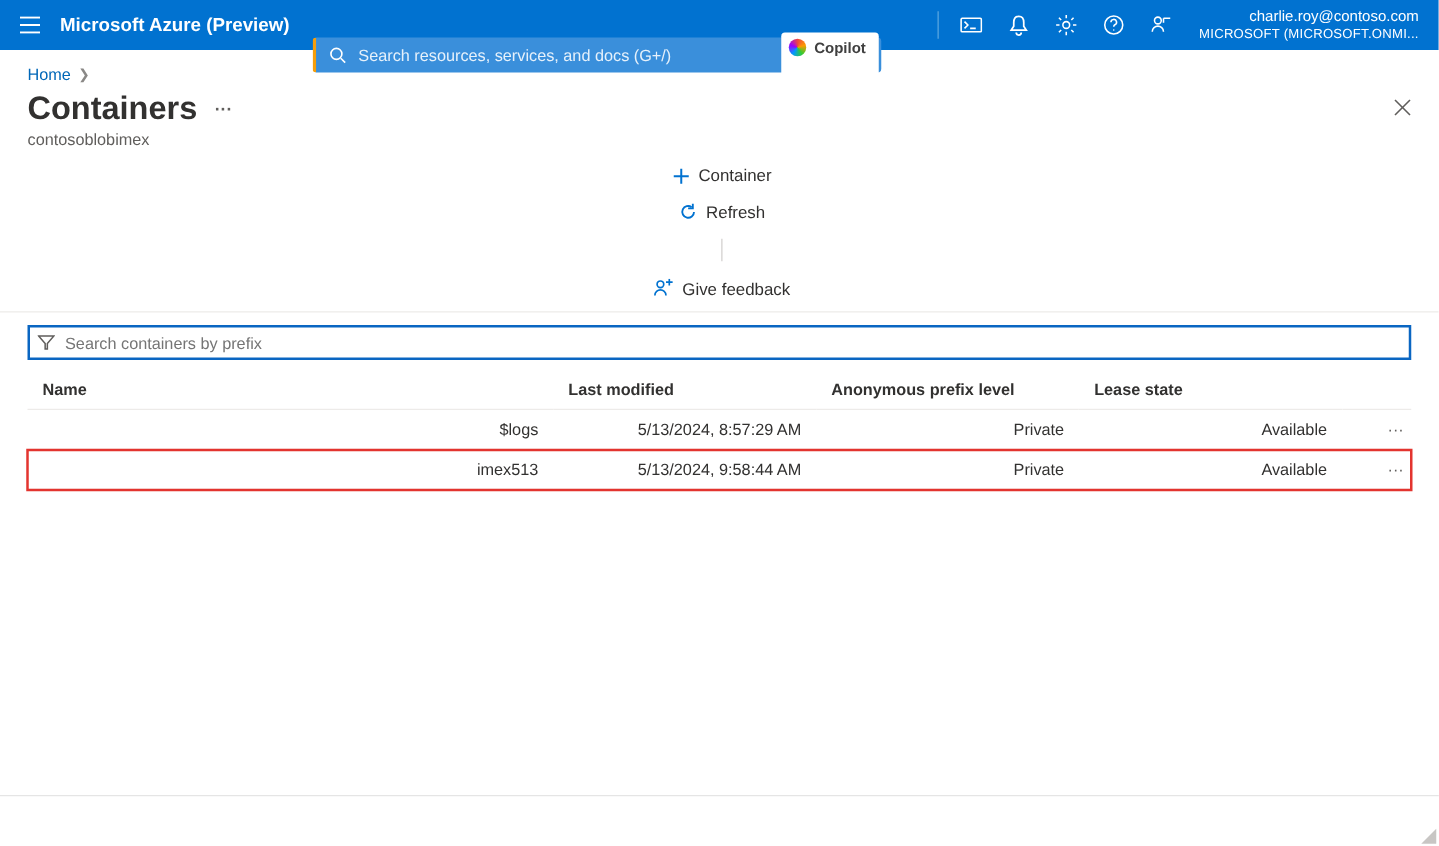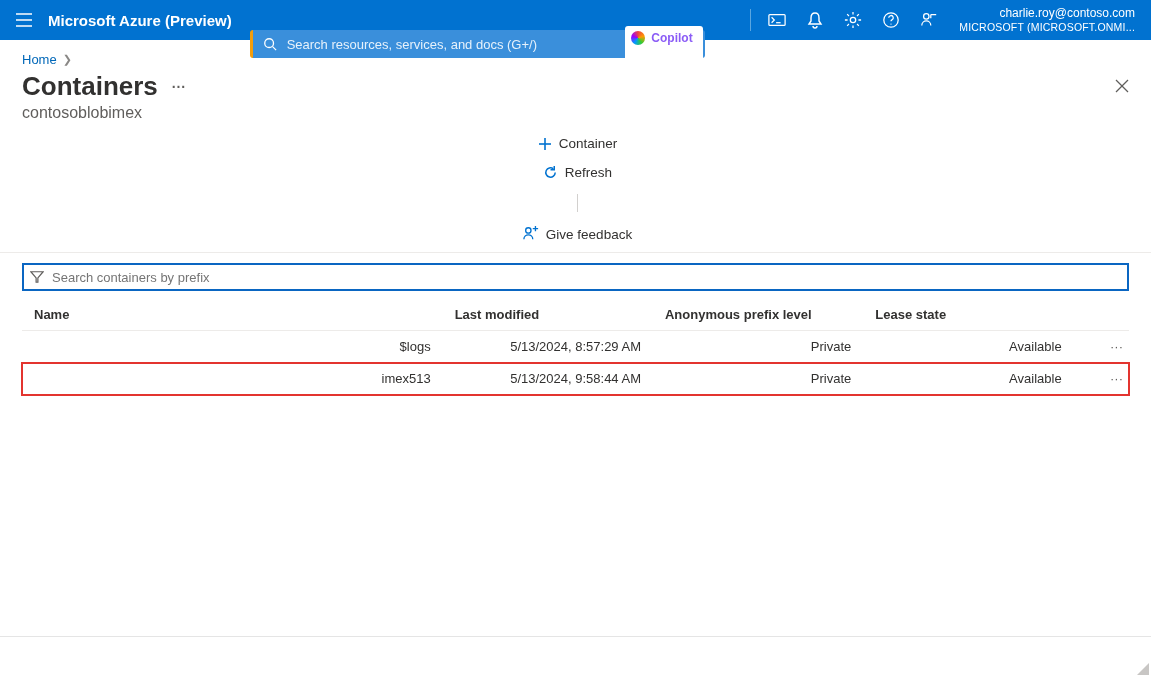--- a/index.html
+++ b/index.html
@@ -53,21 +53,21 @@
     border: none;
     outline: none;
     background: transparent;
     color: #fff;
     font-size: 13px;
     margin-left: 8px;
   }
   .searchbox input::placeholder { color: #e6f1fb; }
   .copilot-pill {
     background: #fff;
-    color: #8b5cf6;
+    color: #404040;
     height: 24px;
     display: flex;
     align-items: center;
     padding: 0 10px 12px 6px;
     border-radius: 3px;
     font-size: 12px;
     font-weight: 600;
     gap: 6px;
   }
   .copilot-swirl {
@@ -110,21 +110,21 @@
     display:flex; align-items:flex-start; padding: 0 22px 0 22px;
   }
   .page-head .titles { flex:1; }
   .page-head h1 {
     margin: 0;
     font-size: 26px;
     font-weight: 600;
     display:flex; align-items:center; gap:14px;
   }
   .page-head .sub {
-    font-size: 16px;
+    font-size: 13px;
     color: #605e5c;
     margin-top: 2px;
   }
   .page-head .dots { color:#605e5c; font-size:14px; cursor:pointer; }
   .page-head .close {
     cursor:pointer; color:#605e5c; margin-top:8px;
   }
 
   
   .toolbar {

